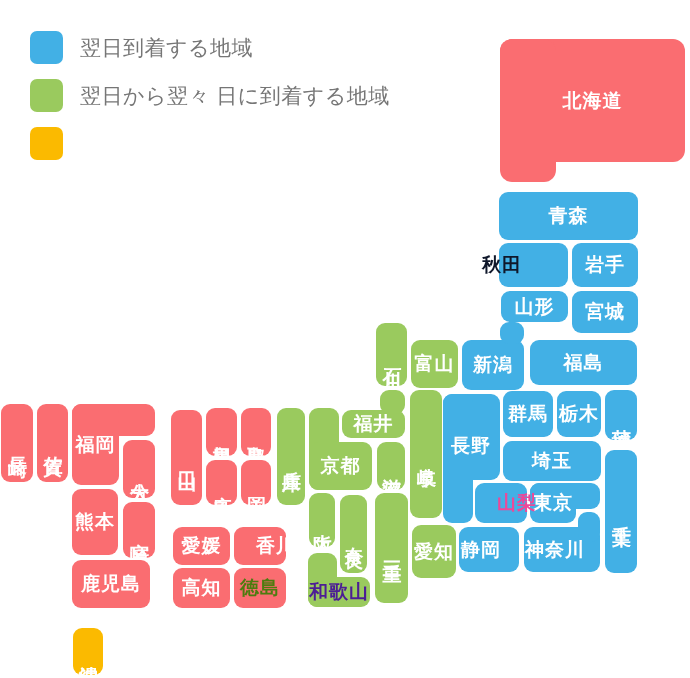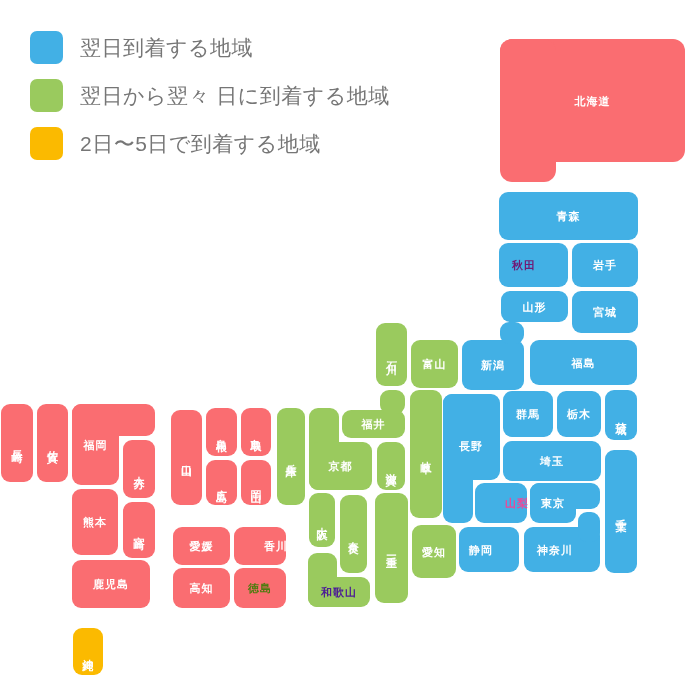--- a/index.html
+++ b/index.html
@@ -27,21 +27,21 @@
   }
   .legend-row { display: flex; align-items: center; gap: 17px; height: 33px; }
   .legend-swatch { width: 33px; height: 33px; border-radius: 7px; flex: 0 0 auto; }
   .legend-label { font-size: 21px; letter-spacing: 0.5px; white-space: pre; }
   .map-area { position: absolute; left: 0; top: 0; width: 100%; height: 100%; }
   .pref { position: absolute; left: 0; top: 0; width: 0; height: 0; }
   .pref-part { position: absolute; border-radius: 9px; }
   .pref-label {
     position: absolute;
     transform: translate(-50%, -50%);
-    font-size: 11px;
+    font-size: 19px;
     font-weight: bold;
     letter-spacing: 1px;
     white-space: nowrap;
     line-height: 1.1;
   }
   .pref-label.vertical {
     writing-mode: vertical-rl;
     text-orientation: upright;
     letter-spacing: 2px;
   }
@@ -54,36 +54,35 @@
       <div class="legend-row">
         <span class="legend-swatch" style="background: rgb(66, 176, 229);"></span>
         <span class="legend-label" style="color: rgb(118, 118, 118);">翌日到着する地域</span>
       </div>
       <div class="legend-row">
         <span class="legend-swatch" style="background: rgb(154, 202, 94);"></span>
         <span class="legend-label" style="color: rgb(118, 118, 118); text-align: right;">翌日から翌々 日に到着する地域</span>
       </div>
       <div class="legend-row">
         <span class="legend-swatch" style="background: rgb(251, 186, 0);"></span>
-        <span class="legend-label" style="color: rgb(118, 118, 118);">2日〜5日で到着する地域</span>
       </div>
     </section>
   <div class="map-area" id="map">
       <div class="pref">
         <div class="pref-part" style="left: 500px; top: 39px; width: 185px; height: 123px; background: rgb(250, 109, 113); border-radius: 12px;"></div>
         <div class="pref-part" style="left: 500px; top: 39px; width: 56px; height: 143px; background: rgb(250, 109, 113); border-radius: 12px;"></div>
         <span class="pref-label" style="color: rgb(255, 255, 255); left: 592.5px; top: 100.5px;">北海道</span>
       </div>
       <div class="pref">
         <div class="pref-part" style="left: 499px; top: 192px; width: 139px; height: 48px; background: rgb(66, 176, 229);"></div>
         <span class="pref-label" style="color: rgb(255, 255, 255); left: 568.5px; top: 216px;">青森</span>
       </div>
       <div class="pref">
         <div class="pref-part" style="left: 499px; top: 243px; width: 69px; height: 44px; background: rgb(66, 176, 229);"></div>
-        <span class="pref-label" style="color: #701a75; left: 524px; top: 265px;">秋田</span>
+        <span class="pref-label" style="color: #0f172a; left: 502px; top: 265px;">秋田</span>
       </div>
       <div class="pref">
         <div class="pref-part" style="left: 572px; top: 243px; width: 66px; height: 44px; background: rgb(66, 176, 229);"></div>
         <span class="pref-label" style="color: rgb(255, 255, 255); left: 605px; top: 265px;">岩手</span>
       </div>
       <div class="pref">
         <div class="pref-part" style="left: 501px; top: 291px; width: 67px; height: 31px; background: rgb(66, 176, 229);"></div>
         <span class="pref-label" style="color: rgb(255, 255, 255); left: 534.5px; top: 306.5px;">山形</span>
       </div>
       <div class="pref">

